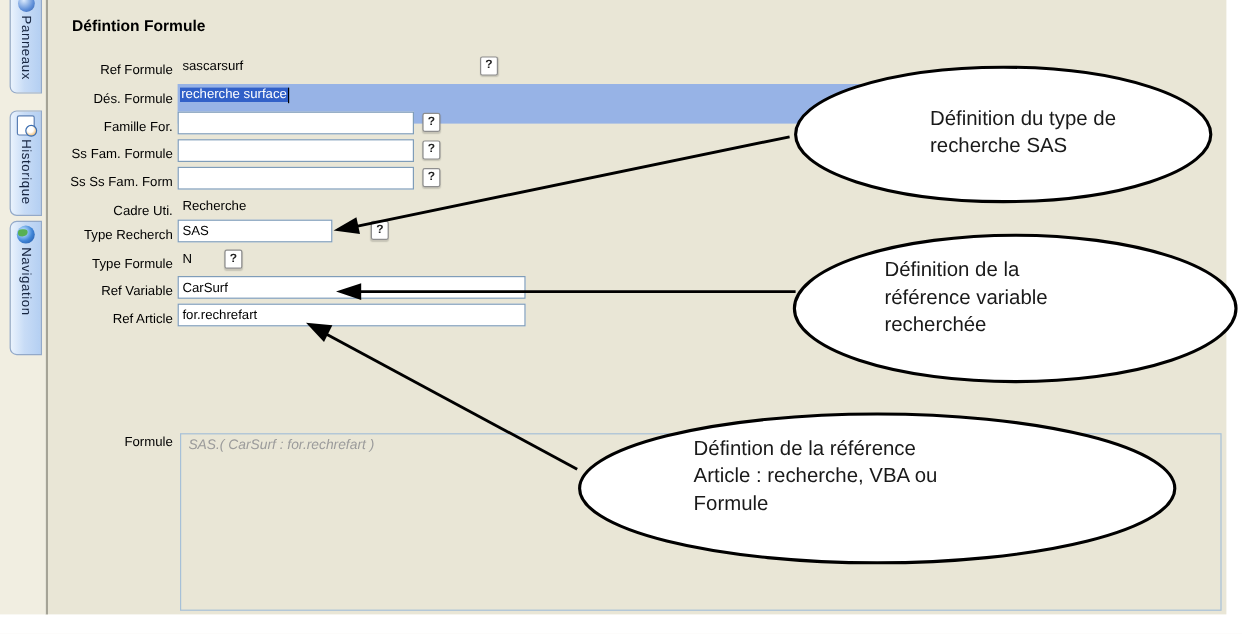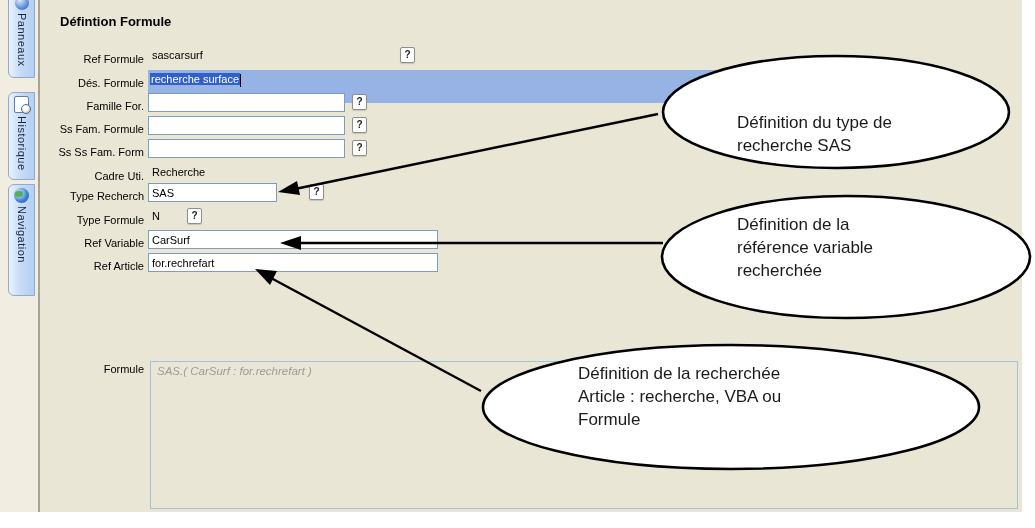--- a/index.html
+++ b/index.html
@@ -172,28 +172,28 @@
       <polygon points="280,243 301,236 301,250"></polygon>
       <polygon points="255,269 277,271 270,285"></polygon>
     </g>
     <g fill="#ffffff" stroke="#000000" stroke-width="2.6">
       <ellipse cx="836" cy="112" rx="173" ry="56"></ellipse>
       <ellipse cx="846" cy="257" rx="184" ry="61"></ellipse>
       <ellipse cx="731" cy="407" rx="248" ry="62"></ellipse>
     </g>
   </svg>
 
-  <div class="callout-text" style="left:737px;top:87px;margin-top:24px;">
+  <div class="callout-text" style="left:775px;top:87px;">
     <div>Définition du type de</div>
     <div>recherche SAS</div>
   </div>
   <div class="callout-text" style="left:737px;top:213px;">
     <div>Définition de la</div>
     <div>référence variable</div>
     <div>recherchée</div>
   </div>
   <div class="callout-text" style="left:578px;top:362px;">
-    <div>Définition de la recherchée</div>
+    <div>Défintion de la référence</div>
     <div>Article : recherche, VBA ou</div>
     <div>Formule</div>
   </div>
 
 </div>
 
 </body></html>

